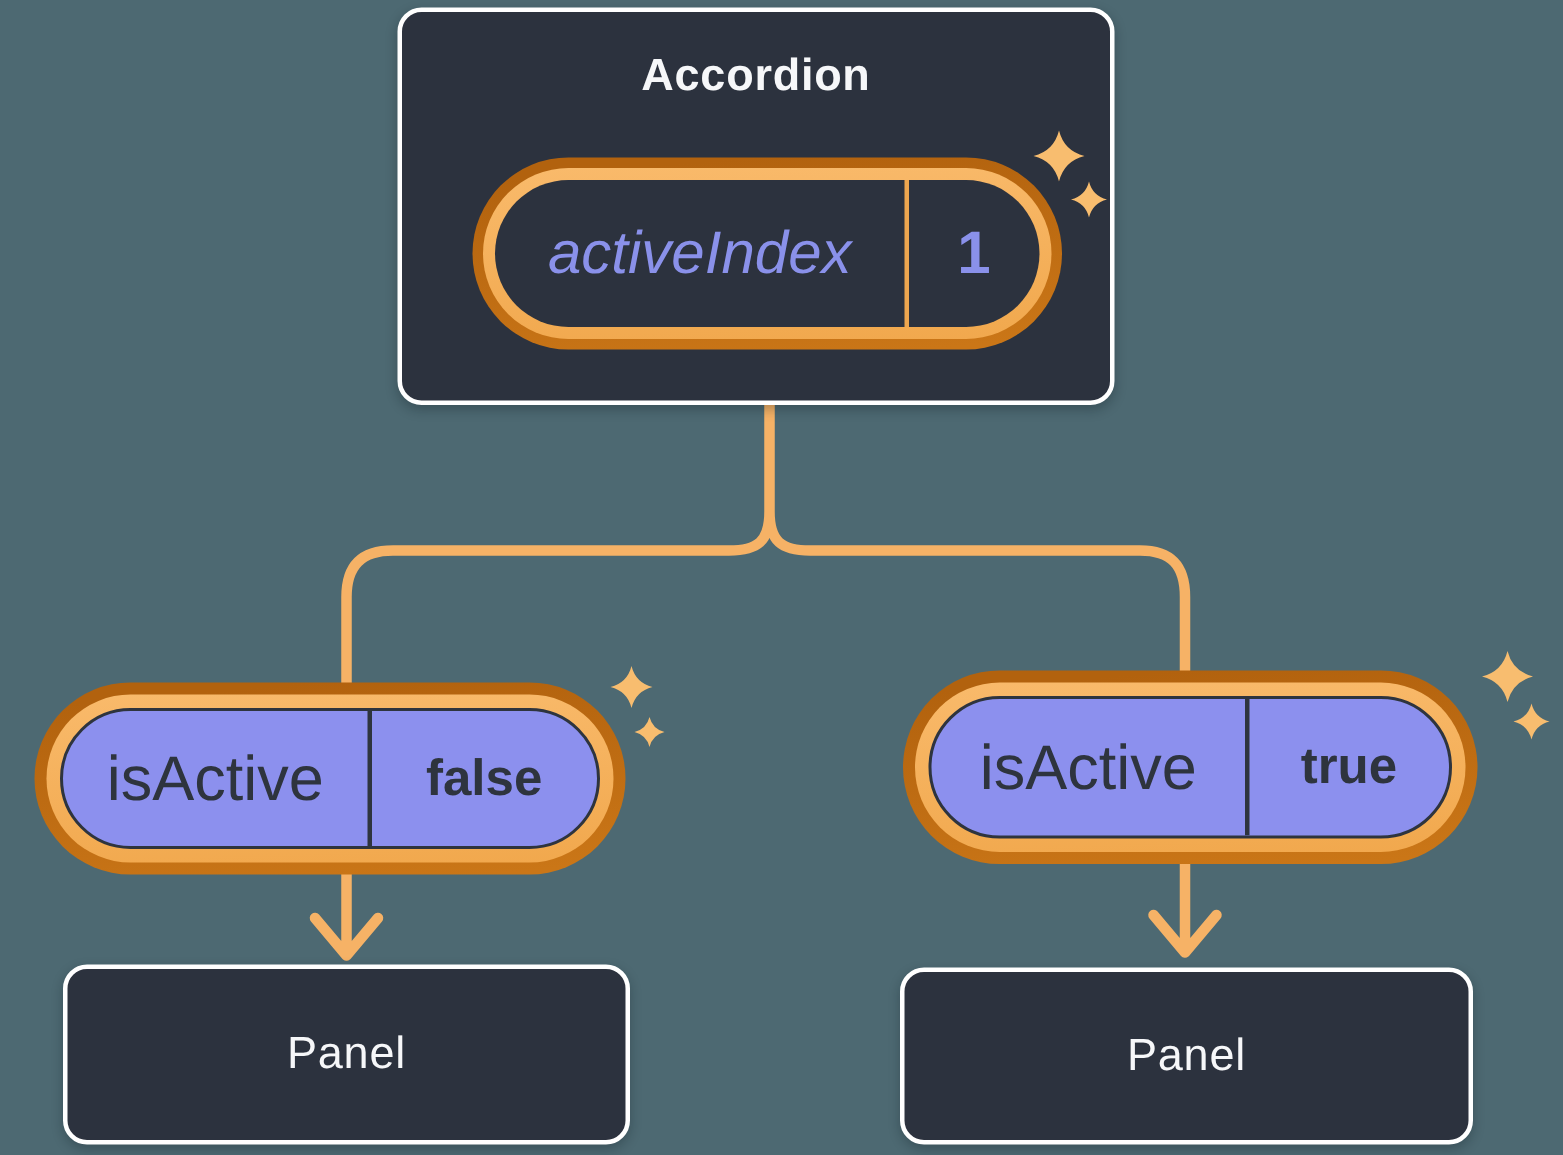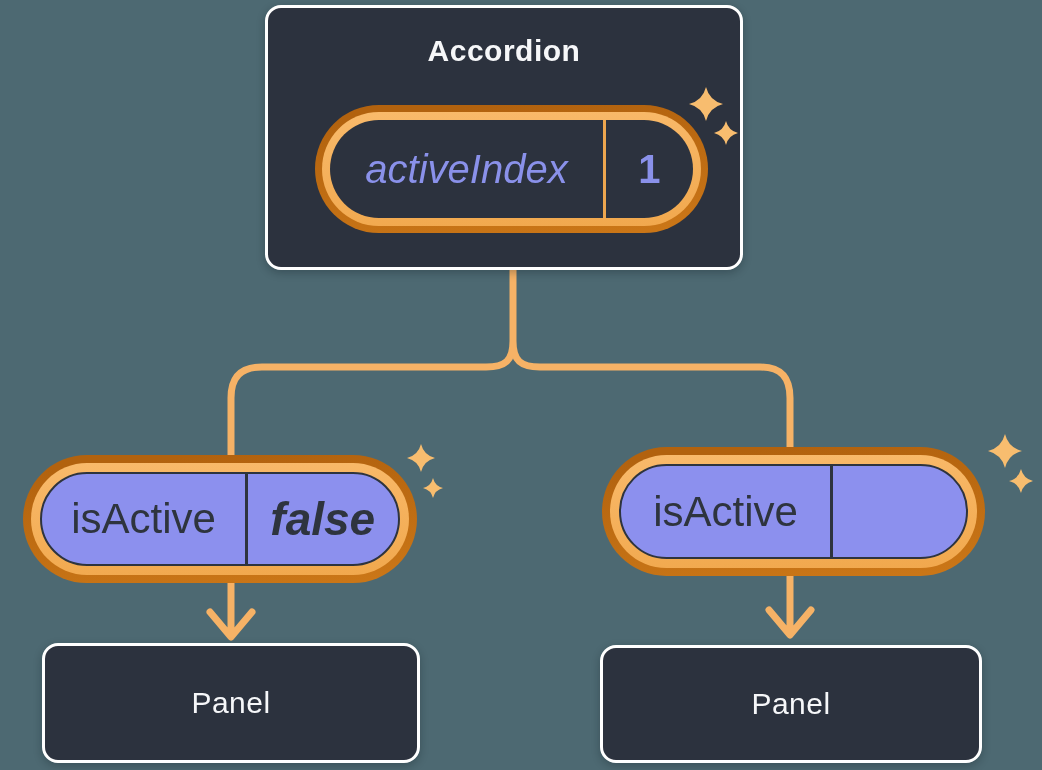--- a/index.html
+++ b/index.html
@@ -35,21 +35,21 @@
              overflow:hidden;box-sizing:border-box;}
   .core-dark{background:var(--node-fill);}
   .core-purple{background:var(--pill-fill);border:2.5px solid var(--ink);}
   .seg{display:flex;align-items:center;justify-content:center;}
   .seg-grow{flex:1 1 auto;}
   .divider{width:2.5px;align-self:stretch;}
   .divider-o{background:var(--divider-orange);}
   .divider-d{background:var(--ink);}
   .state-value{color:var(--lavender);font-size:40px;font-weight:700;}
   .prop-name{color:var(--ink);font-size:42px;}
-  .prop-value{color:var(--ink);font-size:46px;font-weight:700;font-style:italic;}
+  .prop-value{color:var(--ink);font-size:34px;font-weight:700;}
   .stroke{stroke:var(--connector);stroke-width:7;fill:none;stroke-linecap:round;stroke-linejoin:round;}
   .star{fill:var(--sparkle);}
 </style>
 </head>
 <body>
 
 <div class="canvas">
 
   <svg class="layer layer-connectors" viewBox="0 0 1042 770">
     <path class="stroke" d="M513 268 V341
@@ -86,20 +86,21 @@
       </div>
     </div>
   </div>
 
   <div class="pill pill-right state-ring">
     <div class="ring-outer">
       <div class="ring-inner">
         <div class="pill-core core-purple">
           <div class="seg prop-name" style="width:209px;">isActive</div>
           <div class="divider divider-d"></div>
+          <div class="seg seg-grow prop-value">true</div>
         </div>
       </div>
     </div>
   </div>
 
   <div class="node panel panel-left">
     <div class="node-title">Panel</div>
   </div>
   <div class="node panel panel-right">
     <div class="node-title">Panel</div>

